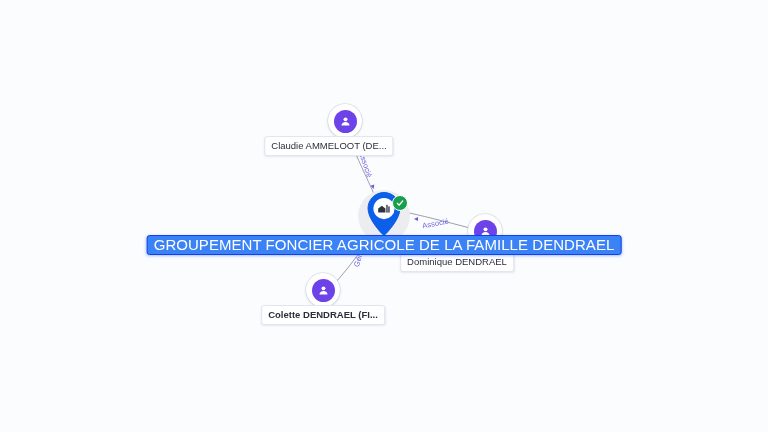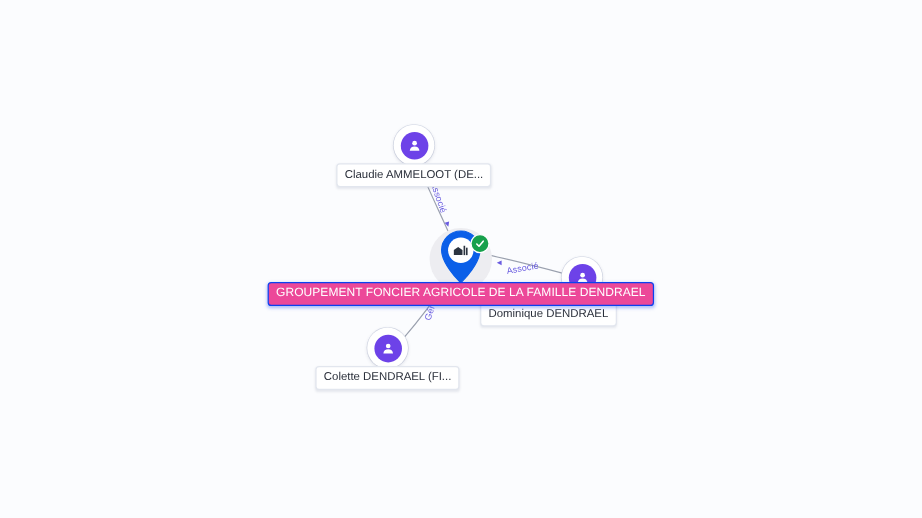--- a/index.html
+++ b/index.html
@@ -116,24 +116,24 @@
     color: #2a2f3a;
     background: #ffffff;
     border: .5px solid #e2e6ee;
     border-radius: 3px;
     padding: 2px 6px 3px 6px;
     white-space: nowrap;
     box-shadow: 0 1px 2px rgba(40,50,90,.10);
     transform: translateX(-50%);
   }
   .node-label.selected {
-    background: #ec4899;
+    background: #3b82f6;
     color: #ffffff;
     border-color: #0b41f0;
-    font-size: 10px;
+    font-size: 15px;
     letter-spacing: .05px;
     box-shadow: 0 1px 3px rgba(11,65,240,.35);
     z-index: 40;
   }
 </style>
 </head>
 <body style="background: rgb(251, 252, 254);">
 
 <div id="graph-canvas">
 
@@ -159,21 +159,21 @@
   <div class="node" style="left:345px; top:121px;">
     <div class="node-disc">
       <div class="avatar-circle">
         <svg width="13" height="13" viewBox="0 0 24 24" fill="#ffffff">
           <circle cx="12" cy="8" r="3.6"></circle>
           <path d="M4.6 19.5c0-4.1 3.3-6.4 7.4-6.4s7.4 2.3 7.4 6.4z"></path>
         </svg>
       </div>
     </div>
   </div>
-  <div class="node-label" style="left:345px; top:136px;">Claudie AMMELOOT (DE...</div>
+  <div class="node-label" style="left:329px; top:136px;">Claudie AMMELOOT (DE...</div>
 
   <div class="node" style="left:485px; top:231px;">
     <div class="node-disc">
       <div class="avatar-circle">
         <svg width="13" height="13" viewBox="0 0 24 24" fill="#ffffff">
           <circle cx="12" cy="8" r="3.6"></circle>
           <path d="M4.6 19.5c0-4.1 3.3-6.4 7.4-6.4s7.4 2.3 7.4 6.4z"></path>
         </svg>
       </div>
     </div>
@@ -183,21 +183,21 @@
   <div class="node" style="left:323px; top:290px;">
     <div class="node-disc">
       <div class="avatar-circle">
         <svg width="13" height="13" viewBox="0 0 24 24" fill="#ffffff">
           <circle cx="12" cy="8" r="3.6"></circle>
           <path d="M4.6 19.5c0-4.1 3.3-6.4 7.4-6.4s7.4 2.3 7.4 6.4z"></path>
         </svg>
       </div>
     </div>
   </div>
-  <div class="node-label" style="left:323px; top:305px;">Colette DENDRAEL (FI...</div>
+  <div class="node-label" style="left:323px; top:305px;font-weight:bold;">Colette DENDRAEL (FI...</div>
 
   <div class="node" style="left:384px; top:214px; z-index:30;">
     <div class="company-halo"></div>
     <div class="company-pin">
       <svg width="38" height="46" viewBox="0 0 38 46">
         <path d="M19 1.5C10.2 1.5 3 8.6 3 17.4c0 10.9 13.1 24.4 15 26.3.5.5 1.5.5 2 0 1.9-1.9 15-15.4 15-26.3C35 8.6 27.8 1.5 19 1.5z" fill="#0b5fe8" stroke="#0b5fe8" stroke-width="1"></path>
         <circle cx="19" cy="17.6" r="10.6" fill="#ffffff"></circle>
         <g fill="#2c3440">
           <path d="M13.2 21.6v-4.2l3.6-2.6 3.6 2.6v4.2z"></path>
           <rect x="21.3" y="13.8" width="1.35" height="7.8"></rect>

